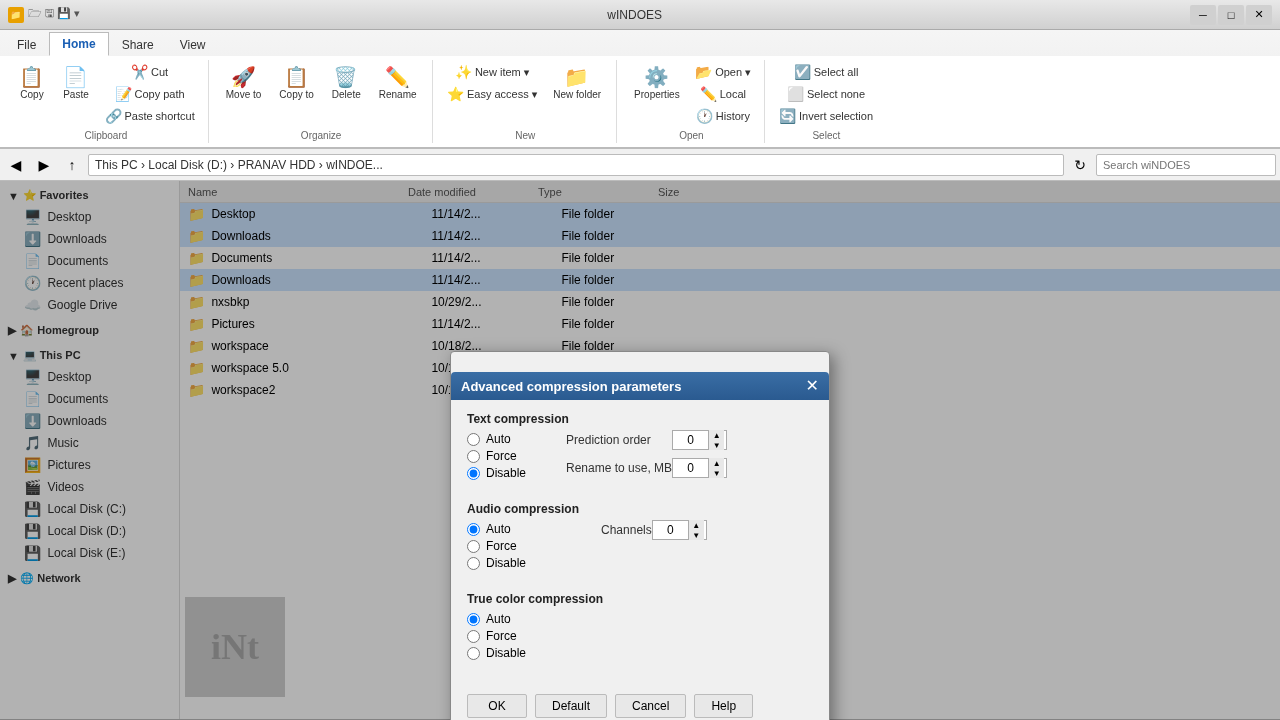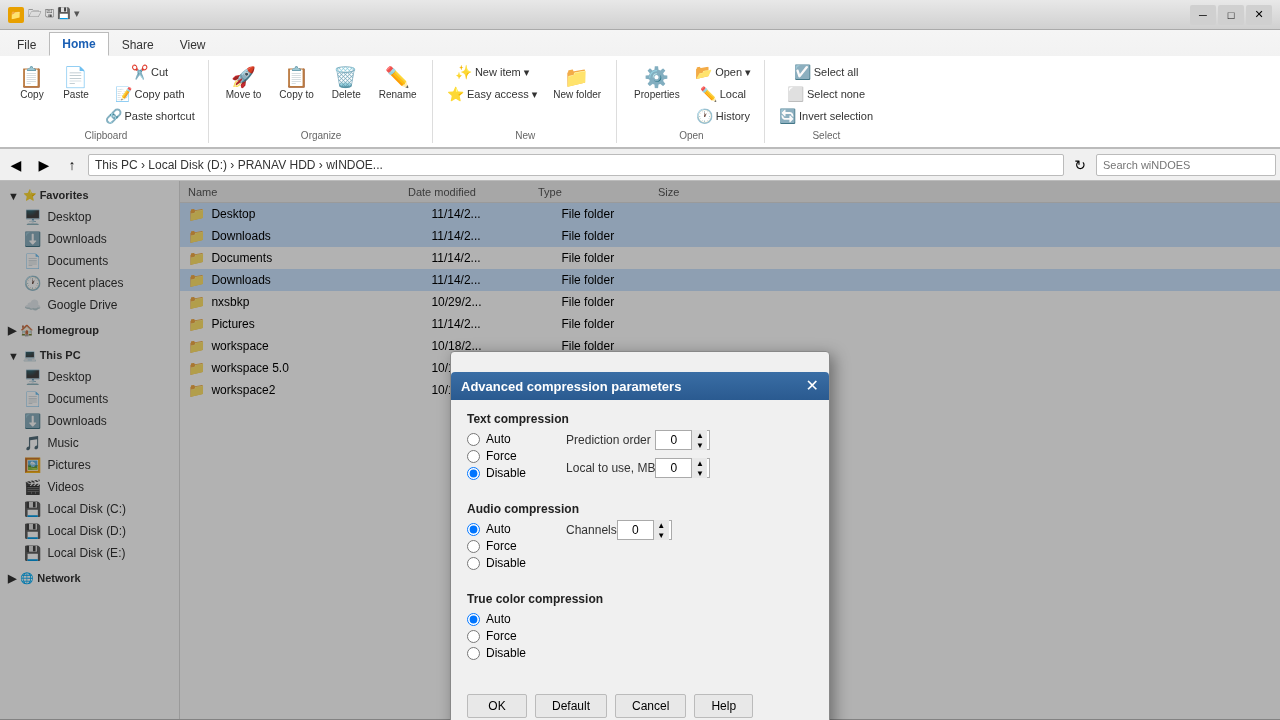--- a/index.html
+++ b/index.html
@@ -187,20 +187,21 @@
     }
   </style>
 </head>
 <body>
 
 <div class="title-bar">
   <div class="title-bar-left">
     <div class="title-bar-icon">📁</div>
     <span style="font-size:11px; color:#555;">🗁 🖫 💾 ▾</span>
   </div>
+  <span class="title-bar-title">wINDOES</span>
   <div class="title-bar-controls">
     <button class="title-btn">─</button>
     <button class="title-btn">□</button>
     <button class="title-btn close">✕</button>
   </div>
 </div>
 
 <div class="ribbon">
   <div class="ribbon-tabs">
     <button class="ribbon-tab">File</button>
@@ -485,20 +486,23 @@
     </div>
     <div class="file-row">
       <span class="file-icon">📁</span>
       <span class="col-name">workspace2</span>
       <span class="col-date">10/18/2...</span>
       <span class="col-type">File folder</span>
       <span class="col-size"></span>
     </div>
   </div>
 
+  <div class="thumbnail-area">
+    <span>iNt</span>
+  </div>
 
   <div class="modal-overlay">
     <div class="modal">
 
       <div class="modal-title-bar">
         <span class="modal-title-text">Advanced compression parameters</span>
         <button class="modal-close-btn">✕</button>
       </div>
 
       <div class="modal-body">
@@ -525,21 +529,21 @@
                 <span class="param-label">Prediction order</span>
                 <div class="spin-box">
                   <input class="spin-input" type="text" value="0" style="">
                   <div class="spin-arrows">
                     <button class="spin-arrow">▲</button>
                     <button class="spin-arrow">▼</button>
                   </div>
                 </div>
               </div>
               <div class="param-row">
-                <span class="param-label">Local to use, MB</span>
+                <span class="param-label">Rename to use, MB</span>
                 <div class="spin-box">
                   <input class="spin-input" type="text" value="0" style="">
                   <div class="spin-arrows">
                     <button class="spin-arrow">▲</button>
                     <button class="spin-arrow">▼</button>
                   </div>
                 </div>
               </div>
             </div>
           </div>
@@ -555,21 +559,21 @@
               </label>
               <label class="radio-row">
                 <input type="radio" name="audio_comp" style="">
                 <span>Force</span>
               </label>
               <label class="radio-row">
                 <input type="radio" name="audio_comp" style="">
                 <span>Disable</span>
               </label>
             </div>
-            <div style="margin-top:4px;">
+            <div style="margin-top:4px;margin-left:35px;">
               <div class="param-row">
                 <span class="param-label">Channels</span>
                 <div class="spin-box">
                   <input class="spin-input" type="text" value="0" style="">
                   <div class="spin-arrows">
                     <button class="spin-arrow">▲</button>
                     <button class="spin-arrow">▼</button>
                   </div>
                 </div>
               </div>

